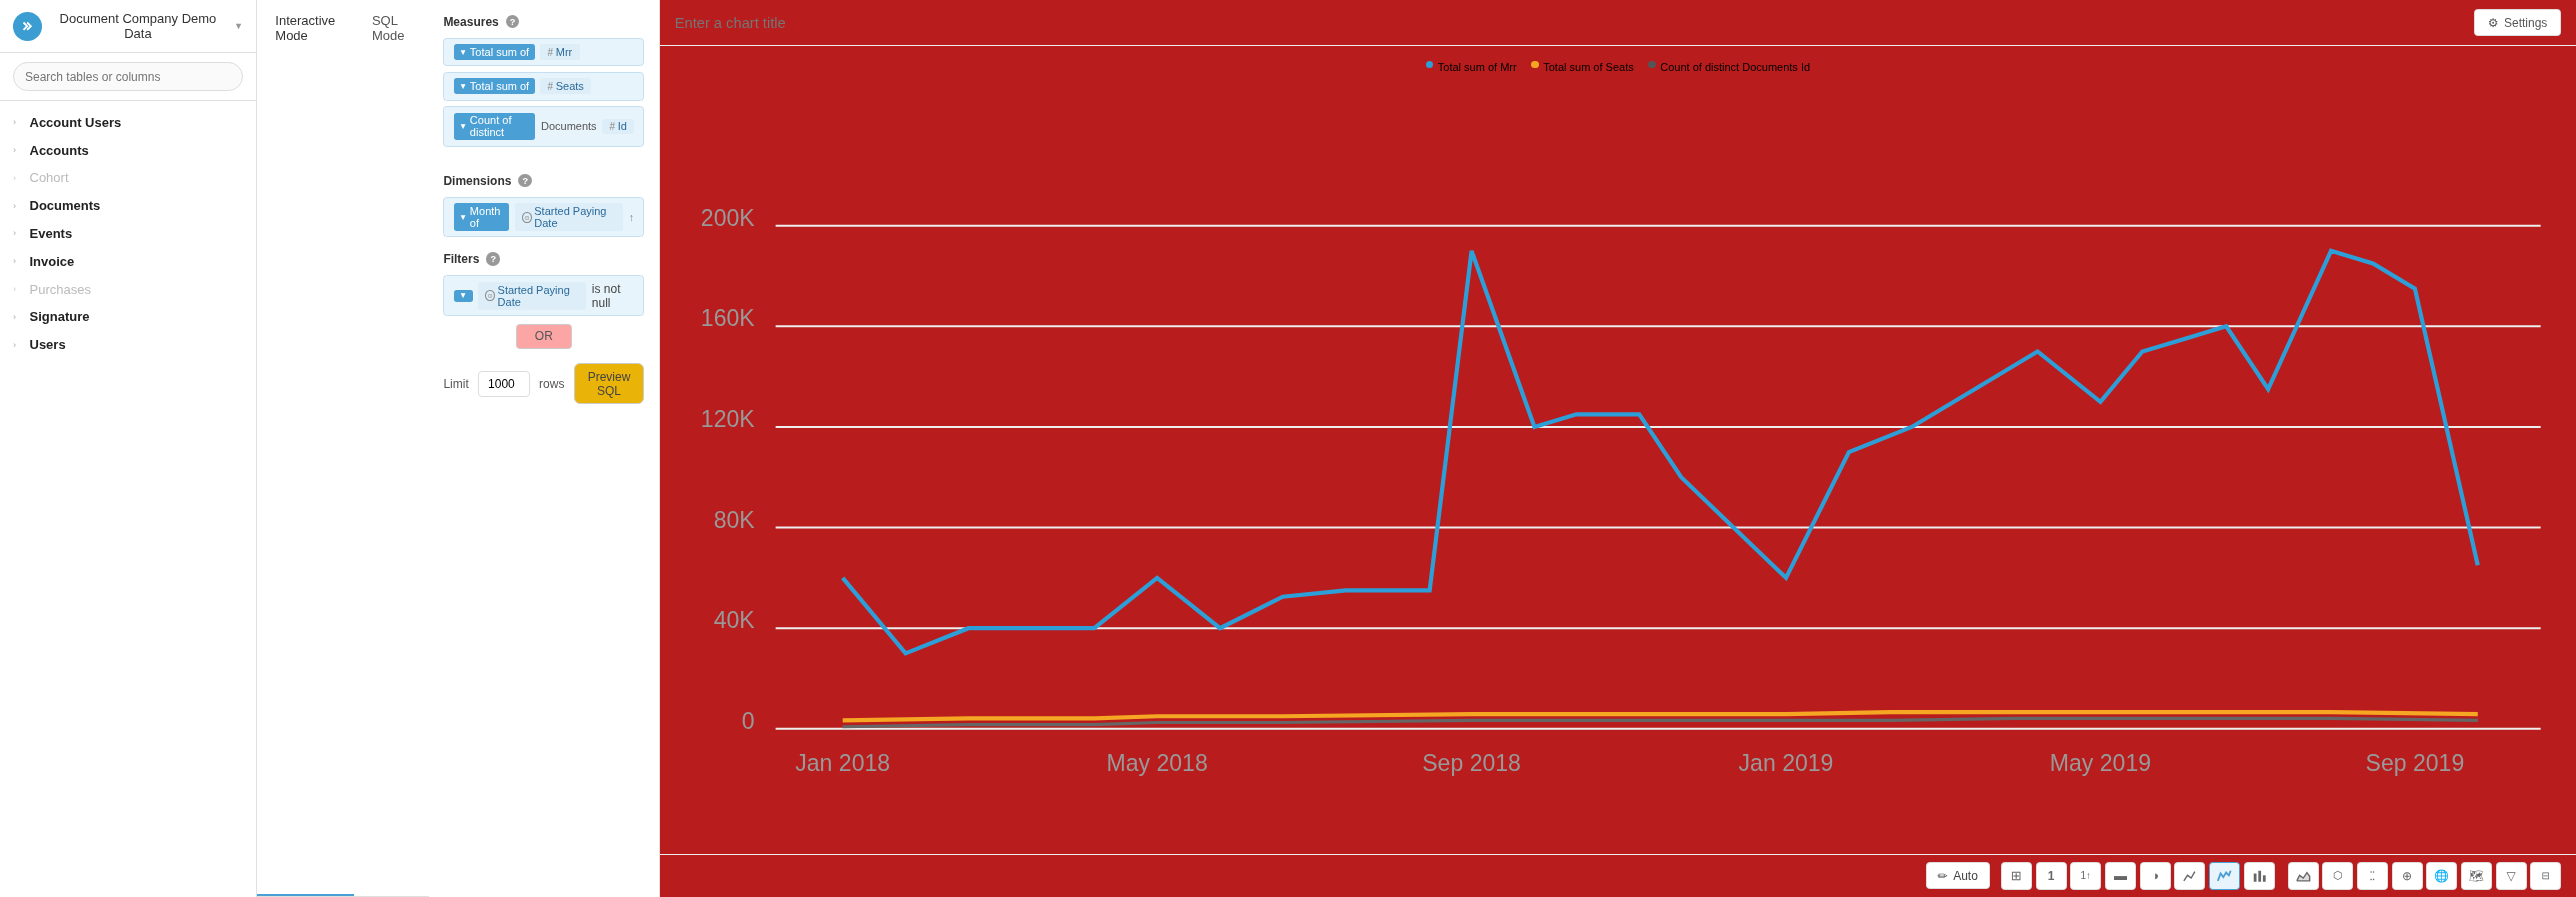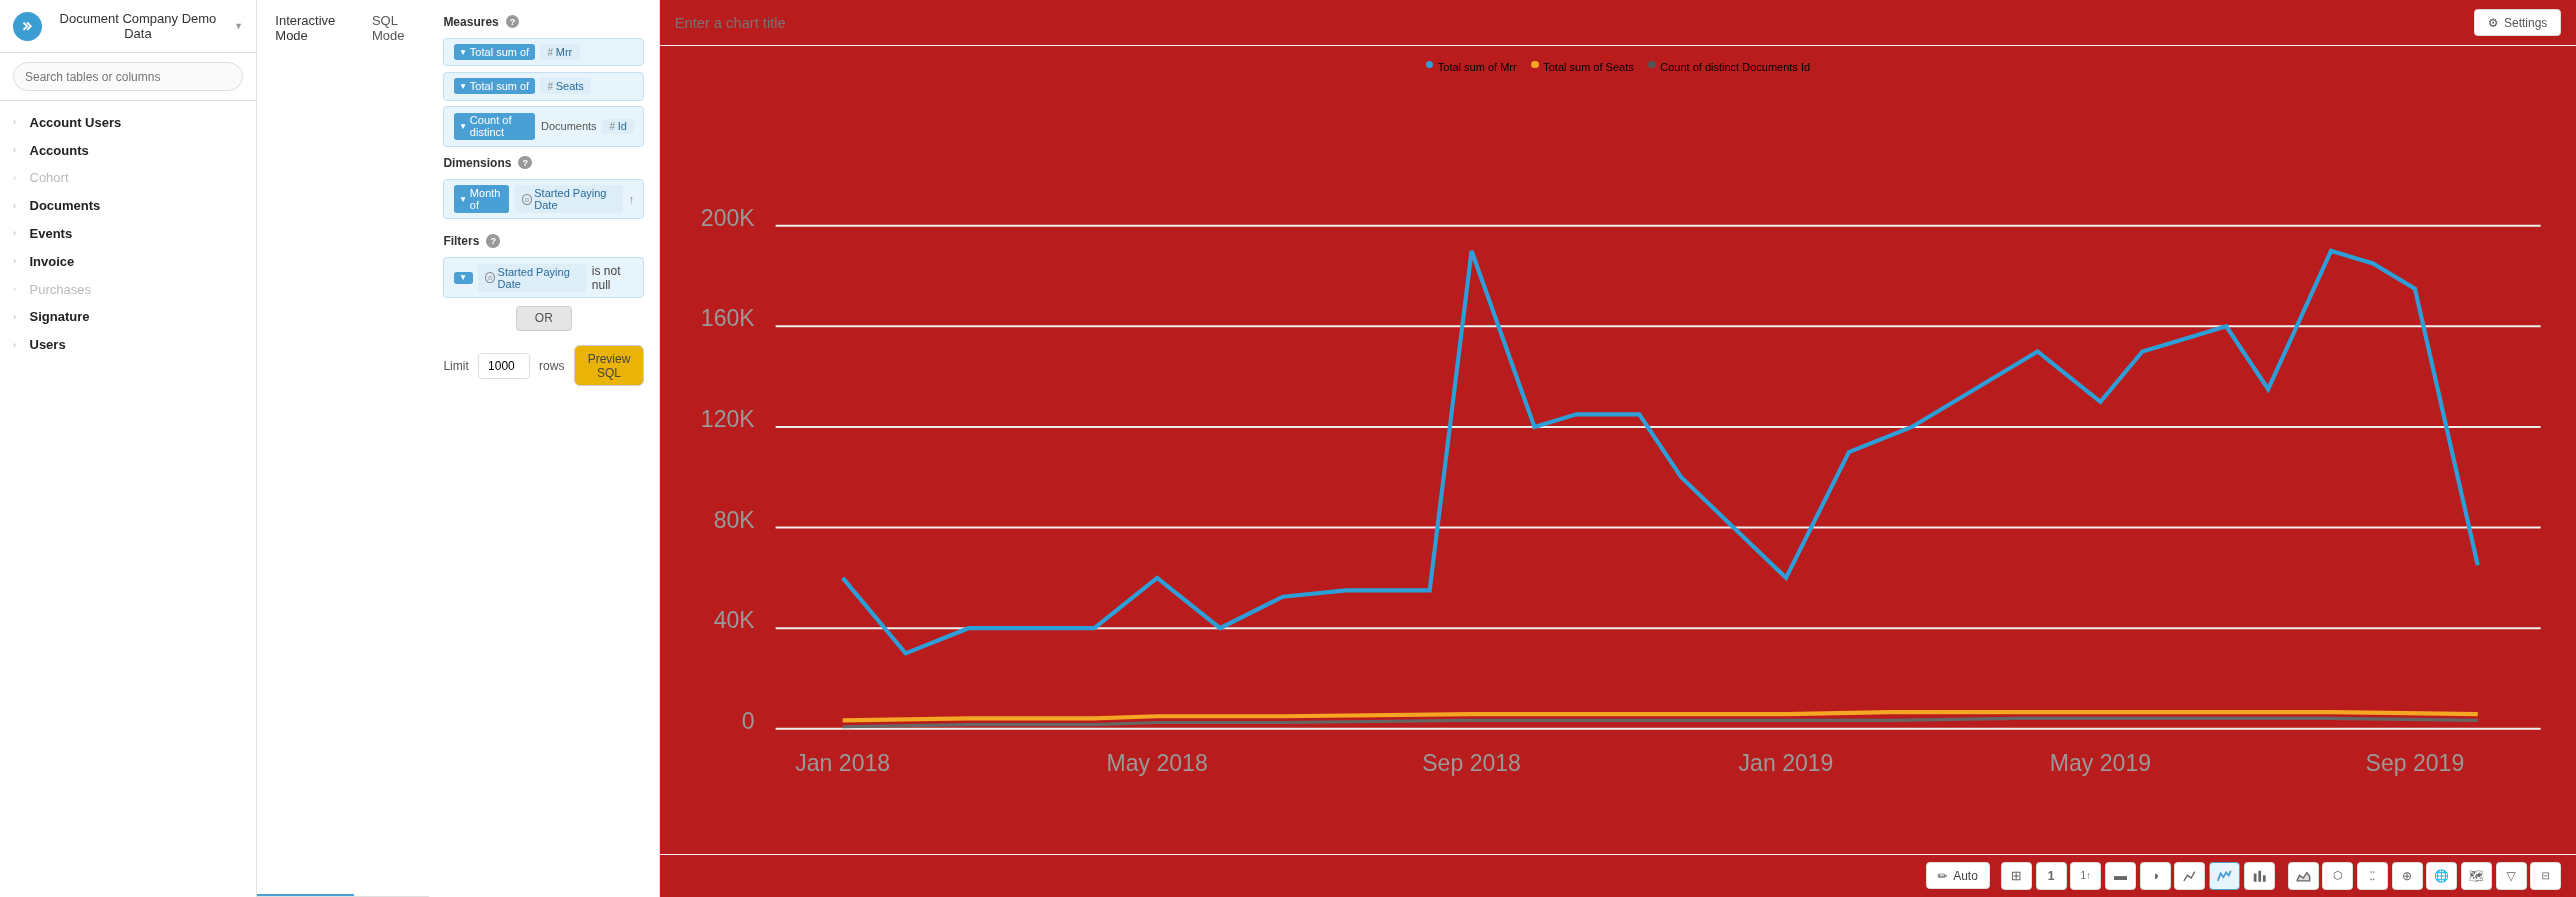--- a/index.html
+++ b/index.html
@@ -167,21 +167,21 @@
     }
     .filter-text { font-size: 12px; color: #444; }
 
     .or-btn {
       display: flex;
       justify-content: center;
       margin: 7.3px 0 14.7px;
     }
     .or-btn button {
       border: 0.9px solid #ccc;
-      background: #e5e5e5;
+      background: #fca5a5;
       padding: 4.6px 18.3px;
       border-radius: 3.7px;
       font-size: 12px;
       cursor: pointer;
       color: #555;
     }
 
     .limit-row {
       display: flex;
       align-items: center;
@@ -423,21 +423,21 @@
           <span class="arrow">▼</span>
           <span>Count of distinct</span>
         </span>
         <span style="font-size:11px;color:#555;">Documents</span>
         <span class="tag-field">
           <span class="hash-icon">#</span>
           <span>Id</span>
         </span>
       </div>
 
-      <div class="section-title" style="margin-top:9px;">
+      <div class="section-title" style="margin-top:27px;">
         <span>Dimensions</span>
         <span class="help-icon">?</span>
       </div>
 
       <div class="dim-row">
         <span class="tag-blue">
           <span class="arrow">▼</span>
           <span>Month of</span>
         </span>
         <span class="tag-field">

